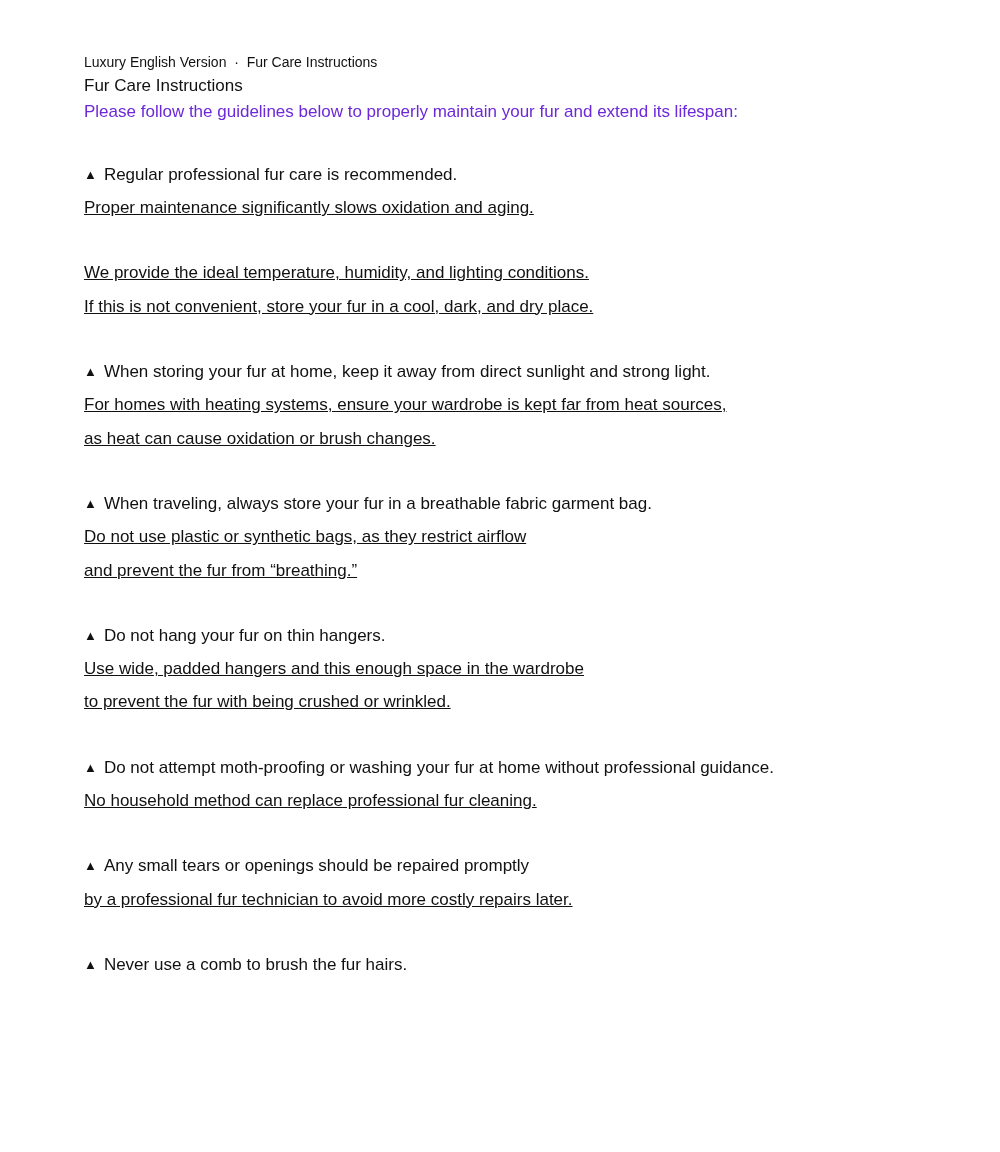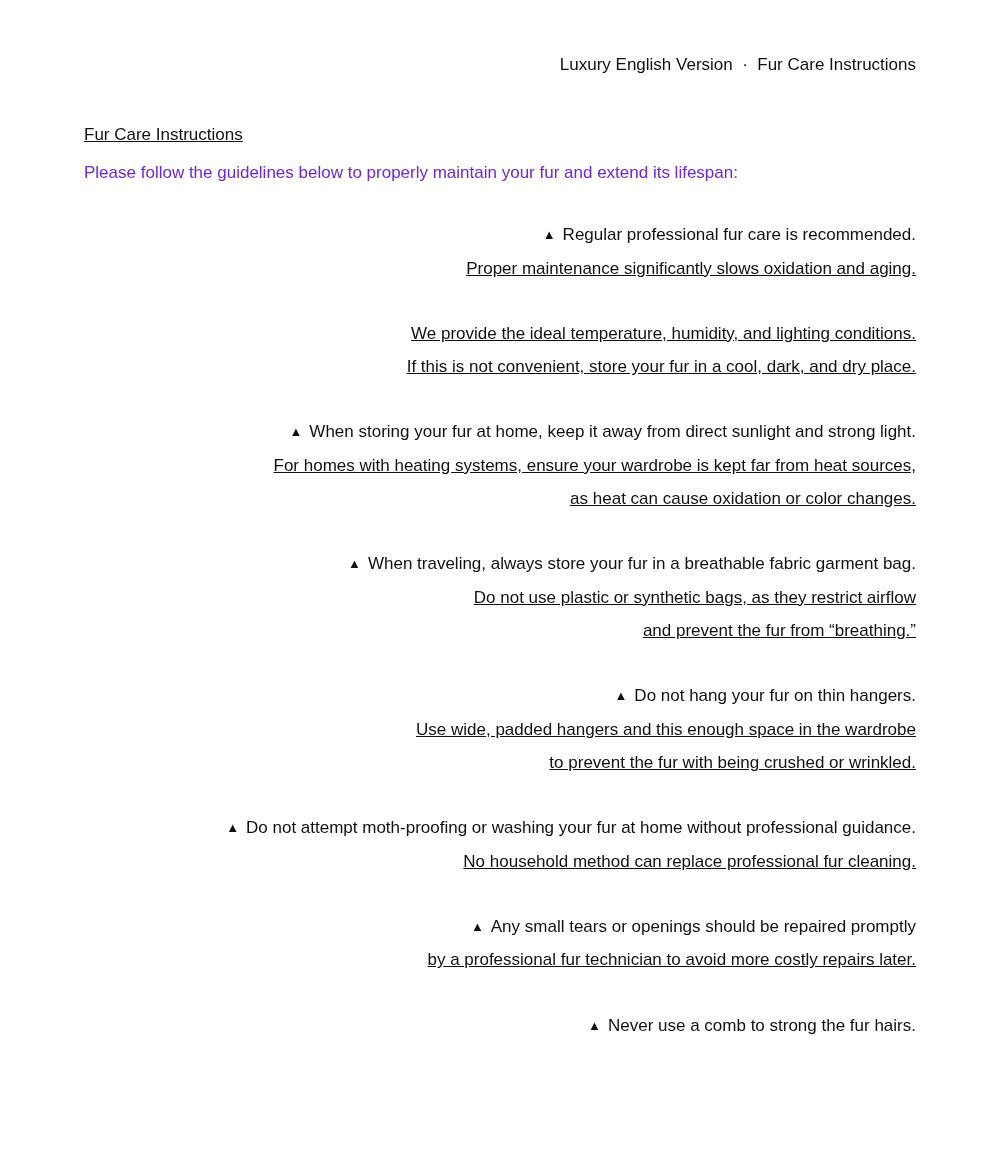--- a/index.html
+++ b/index.html
@@ -15,42 +15,38 @@
     -webkit-font-smoothing: antialiased;
   }
   .page {
     width: 1000px;
     min-height: 1152px;
     box-sizing: border-box;
     padding: 52px 84px 40px 84px;
     background: #ffffff;
   }
   .doc-header {
-    font-size: 17px;
+    font-size: 14px;
     line-height: 1.5;
     color: #111111;
-    margin-bottom: 44px;
     white-space: pre;
-    text-align: right;
   }
   .doc-title {
     font-size: 17px;
     line-height: 1.55;
     color: #111111;
-    margin-bottom: 12px;
-    text-decoration: underline;
+    margin-bottom: 0;
   }
   .doc-intro {
     font-size: 17px;
     line-height: 1.55;
     color: #6d28d9;
   }
   .tips {
     margin-top: 32px;
-    text-align: right;
   }
   .tip-block {
     margin-bottom: 32px;
   }
   .tip-block:last-child {
     margin-bottom: 0;
   }
   .tip-line {
     font-size: 17px;
     line-height: 1.96;
@@ -87,38 +83,38 @@
         <div class="tip-line first"><span class="bullet-marker">▲</span><span>Regular professional fur care is recommended.</span></div>
         <div class="tip-line cont"><span>Proper maintenance significantly slows oxidation and aging.</span></div>
       </div>
       <div class="tip-block">
         <div class="tip-line cont"><span>We provide the ideal temperature, humidity, and lighting conditions.</span></div>
         <div class="tip-line cont"><span>If this is not convenient, store your fur in a cool, dark, and dry place.</span></div>
       </div>
       <div class="tip-block">
         <div class="tip-line first"><span class="bullet-marker">▲</span><span>When storing your fur at home, keep it away from direct sunlight and strong light.</span></div>
         <div class="tip-line cont"><span>For homes with heating systems, ensure your wardrobe is kept far from heat sources,</span></div>
-        <div class="tip-line cont"><span>as heat can cause oxidation or color changes.</span></div>
+        <div class="tip-line cont"><span>as heat can cause oxidation or brush changes.</span></div>
       </div>
       <div class="tip-block">
         <div class="tip-line first"><span class="bullet-marker">▲</span><span>When traveling, always store your fur in a breathable fabric garment bag.</span></div>
         <div class="tip-line cont"><span>Do not use plastic or synthetic bags, as they restrict airflow</span></div>
         <div class="tip-line cont"><span>and prevent the fur from “breathing.”</span></div>
       </div>
       <div class="tip-block">
         <div class="tip-line first"><span class="bullet-marker">▲</span><span>Do not hang your fur on thin hangers.</span></div>
         <div class="tip-line cont"><span>Use wide, padded hangers and this enough space in the wardrobe</span></div>
         <div class="tip-line cont"><span>to prevent the fur with being crushed or wrinkled.</span></div>
       </div>
       <div class="tip-block">
         <div class="tip-line first"><span class="bullet-marker">▲</span><span>Do not attempt moth-proofing or washing your fur at home without professional guidance.</span></div>
         <div class="tip-line cont"><span>No household method can replace professional fur cleaning.</span></div>
       </div>
       <div class="tip-block">
         <div class="tip-line first"><span class="bullet-marker">▲</span><span>Any small tears or openings should be repaired promptly</span></div>
         <div class="tip-line cont"><span>by a professional fur technician to avoid more costly repairs later.</span></div>
       </div>
       <div class="tip-block">
-        <div class="tip-line first"><span class="bullet-marker">▲</span><span>Never use a comb to strong the fur hairs.</span></div>
+        <div class="tip-line first"><span class="bullet-marker">▲</span><span>Never use a comb to brush the fur hairs.</span></div>
       </div>
     </div>
 
 </div>
 
 </body></html>

